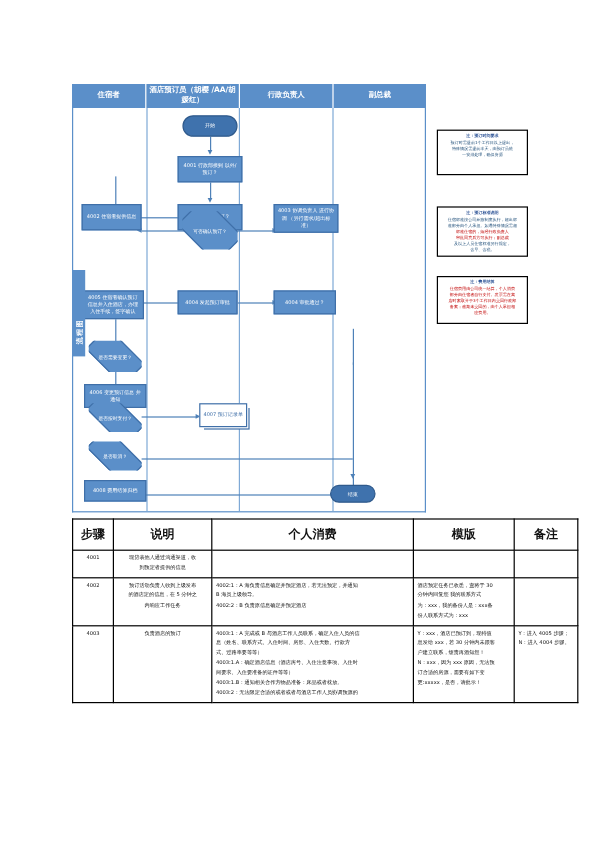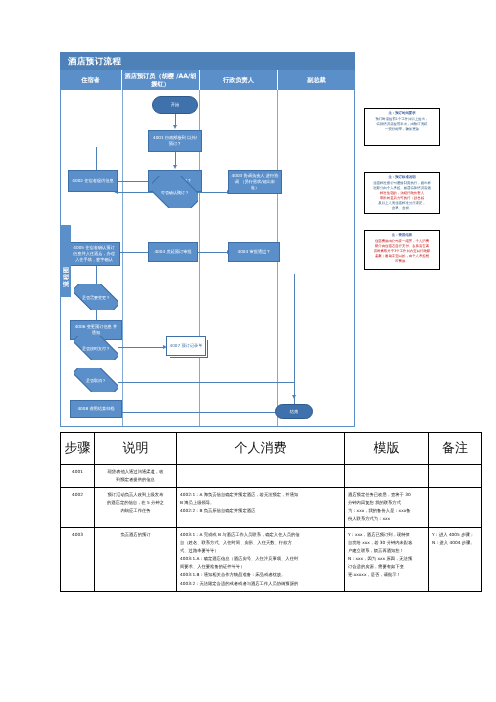--- a/index.html
+++ b/index.html
@@ -139,40 +139,39 @@
   table.proc th, table.proc td {
     border: 1px solid #000000;
     vertical-align: top;
     padding: 3px 3px;
     font-size: 4.3px;
     line-height: 1.9;
     color: #111;
   }
   table.proc th {
     text-align: center;
-    font-size: 13px;
-    font-weight: normal;
+    font-size: 10px;
+    font-weight: bold;
     padding: 3px 0;
     vertical-align: middle;
   }
   td.c-step { text-align: center; }
   td.c-desc { text-align: center; }
   td.c-task { text-align: left; }
   td.c-tpl  { text-align: left; }
   td.c-note { text-align: left; }
   .cell-line { display: block; }
 </style>
 </head>
 <body>
 
 <div class="page">
 
   <div class="chart-wrap">
 
-    <div class="chart-title-bar">酒店预订流程</div>
 
     <div class="lane-header-row">
       <div class="lane-header first">住宿者</div>
       <div class="lane-header">酒店预订员（胡樱
 /AA/胡媛红）</div>
       <div class="lane-header">行政负责人</div>
       <div class="lane-header">副总裁</div>
     </div>
 
     <div class="lane-body">

